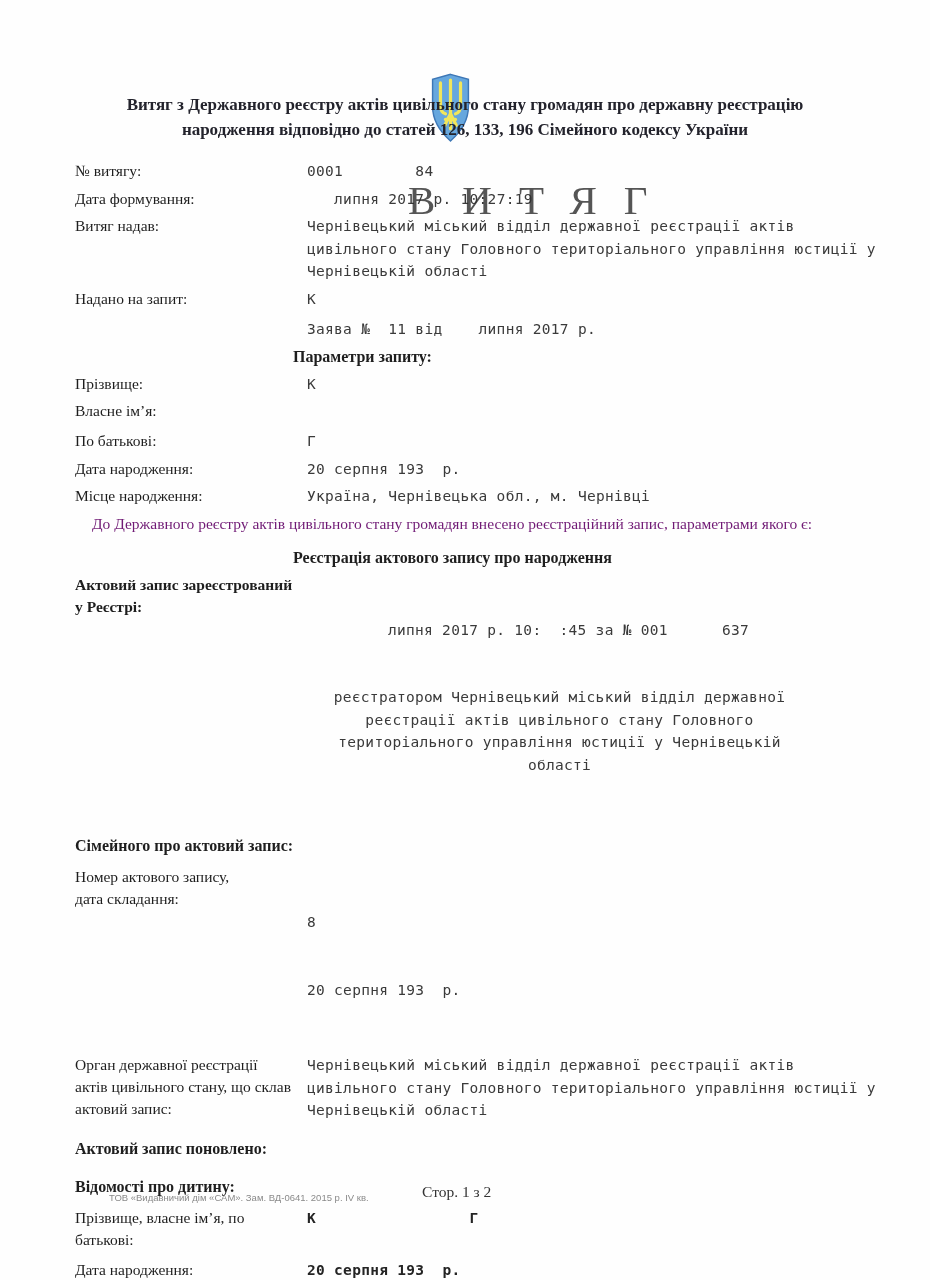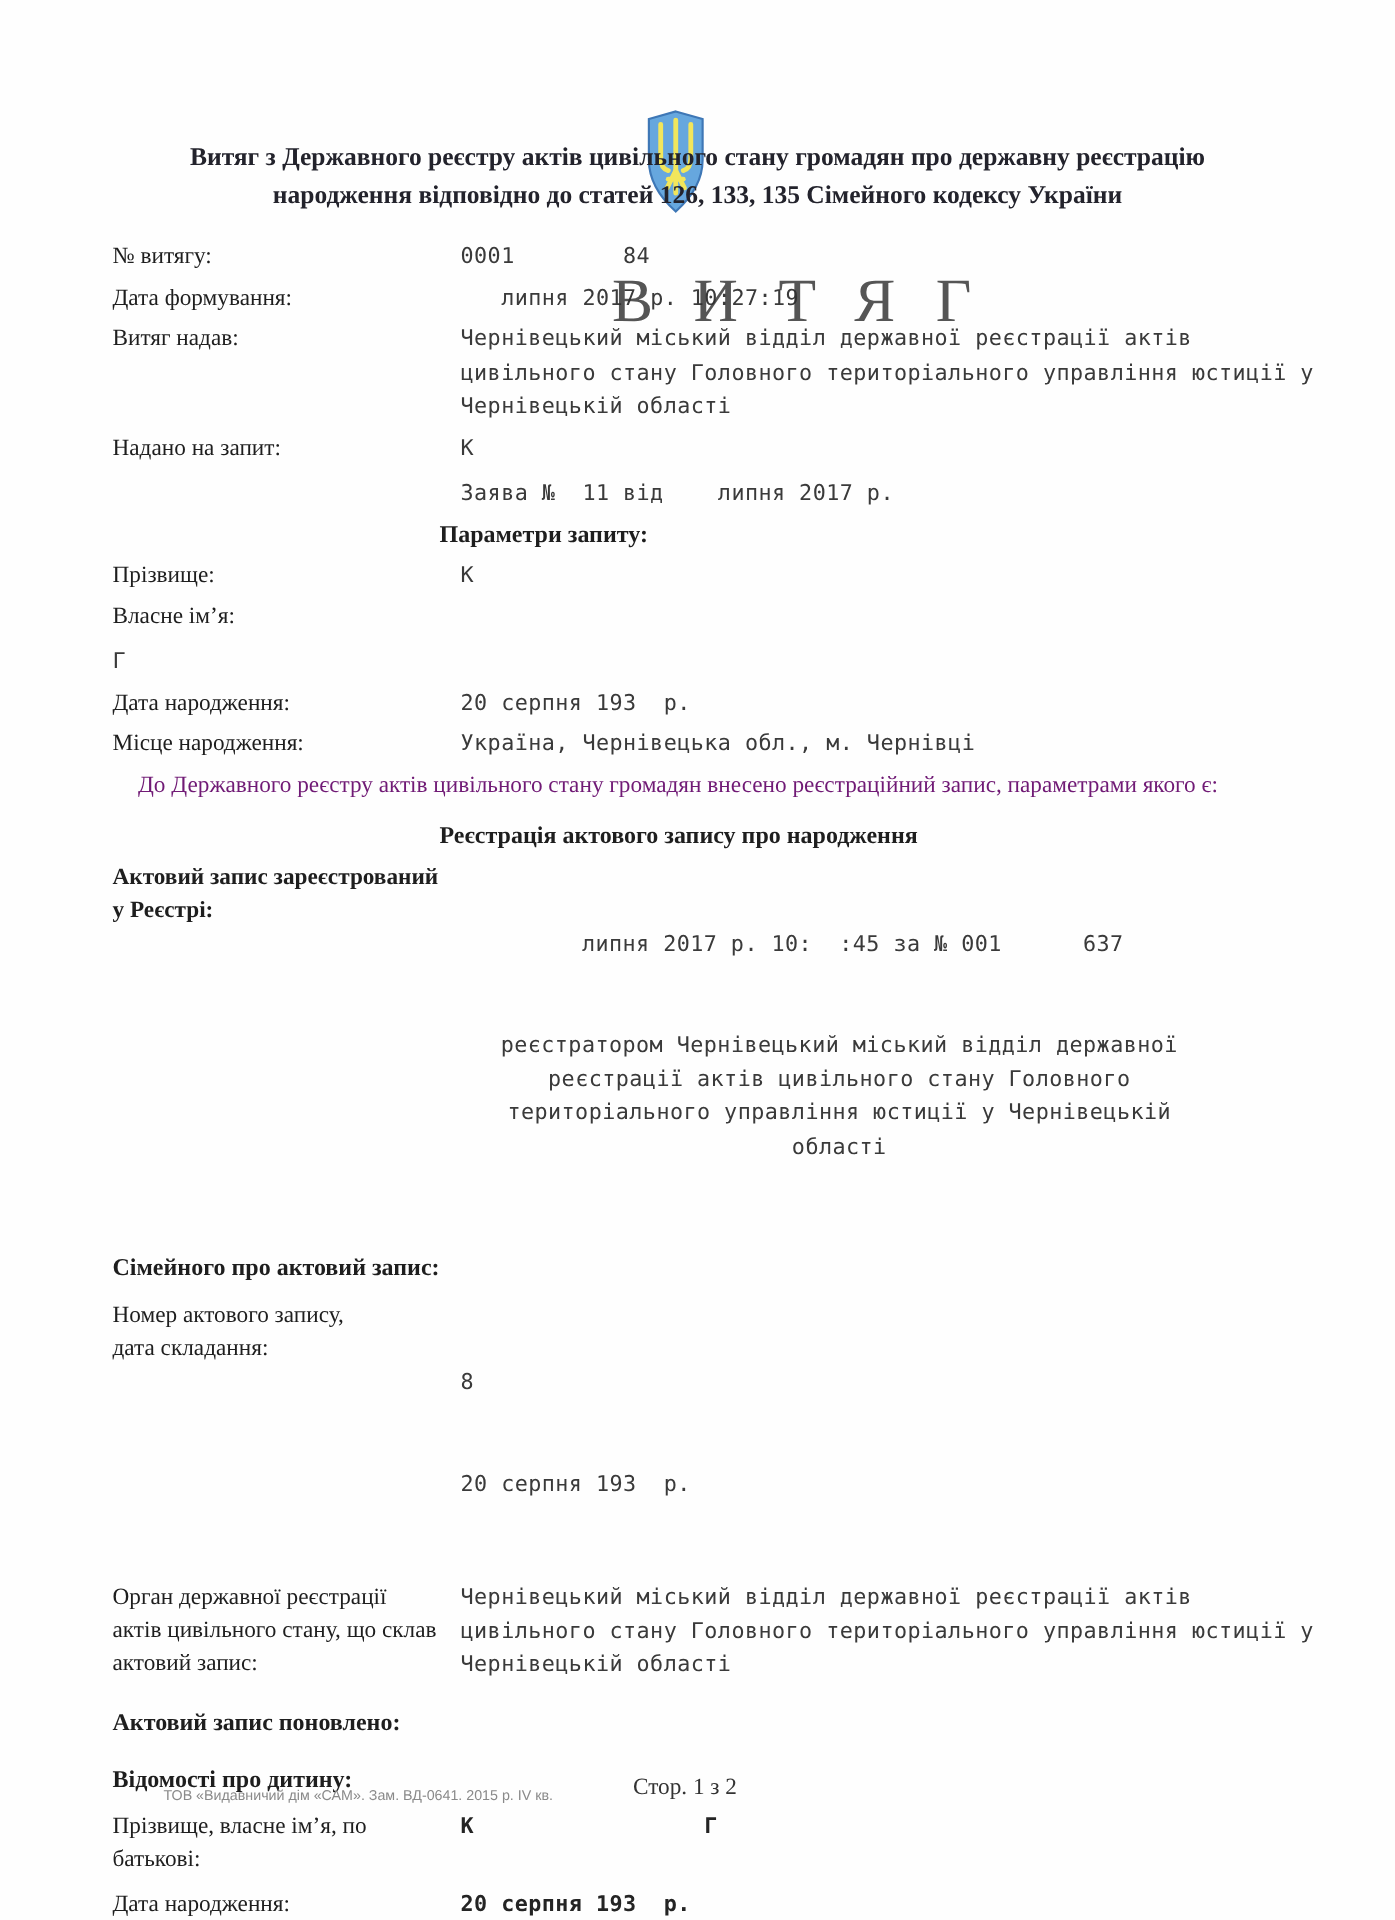--- a/index.html
+++ b/index.html
@@ -66,21 +66,21 @@
       <path d="M30 11 V59"></path>
       <path d="M30 58 L22 74 M30 58 L38 74 M30 58 V79"></path>
       <path d="M23 66 H37"></path>
     </g>
   </svg>
 
   <div class="watermark">ВИТЯГ</div>
 
   <div class="title">
     <div>Витяг з Державного реєстру актів цивільного стану громадян про державну реєстрацію</div>
-    <div>народження відповідно до статей 126, 133, 135 Сімейного кодексу України</div>
+    <div>народження відповідно до статей 126, 133, 196 Сімейного кодексу України</div>
   </div>
 
   <div class="content">
 
     <div class="row">
       <div class="label">№ витягу:</div>
       <div class="value wide">0001        84</div>
     </div>
 
     <div class="row">
@@ -109,20 +109,21 @@
       <div class="label">Прізвище:</div>
       <div class="value wide">К</div>
     </div>
 
     <div class="row">
       <div class="label">Власне ім’я:</div>
       <div class="value wide"></div>
     </div>
 
     <div class="row mt8">
+      <div class="label">По батькові:</div>
       <div class="value wide">Г</div>
     </div>
 
     <div class="row">
       <div class="label">Дата народження:</div>
       <div class="value wide">20 серпня 193  р.</div>
     </div>
 
     <div class="row">
       <div class="label">Місце народження:</div>

